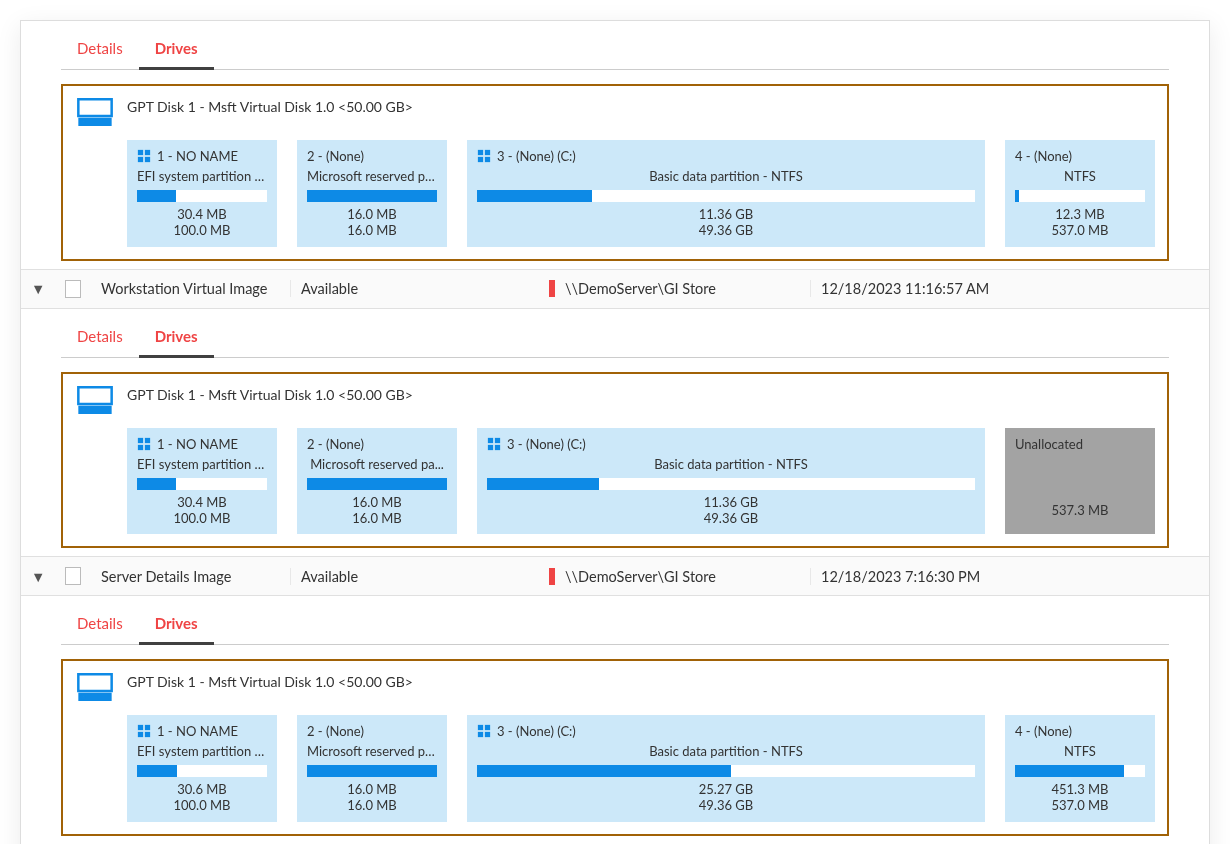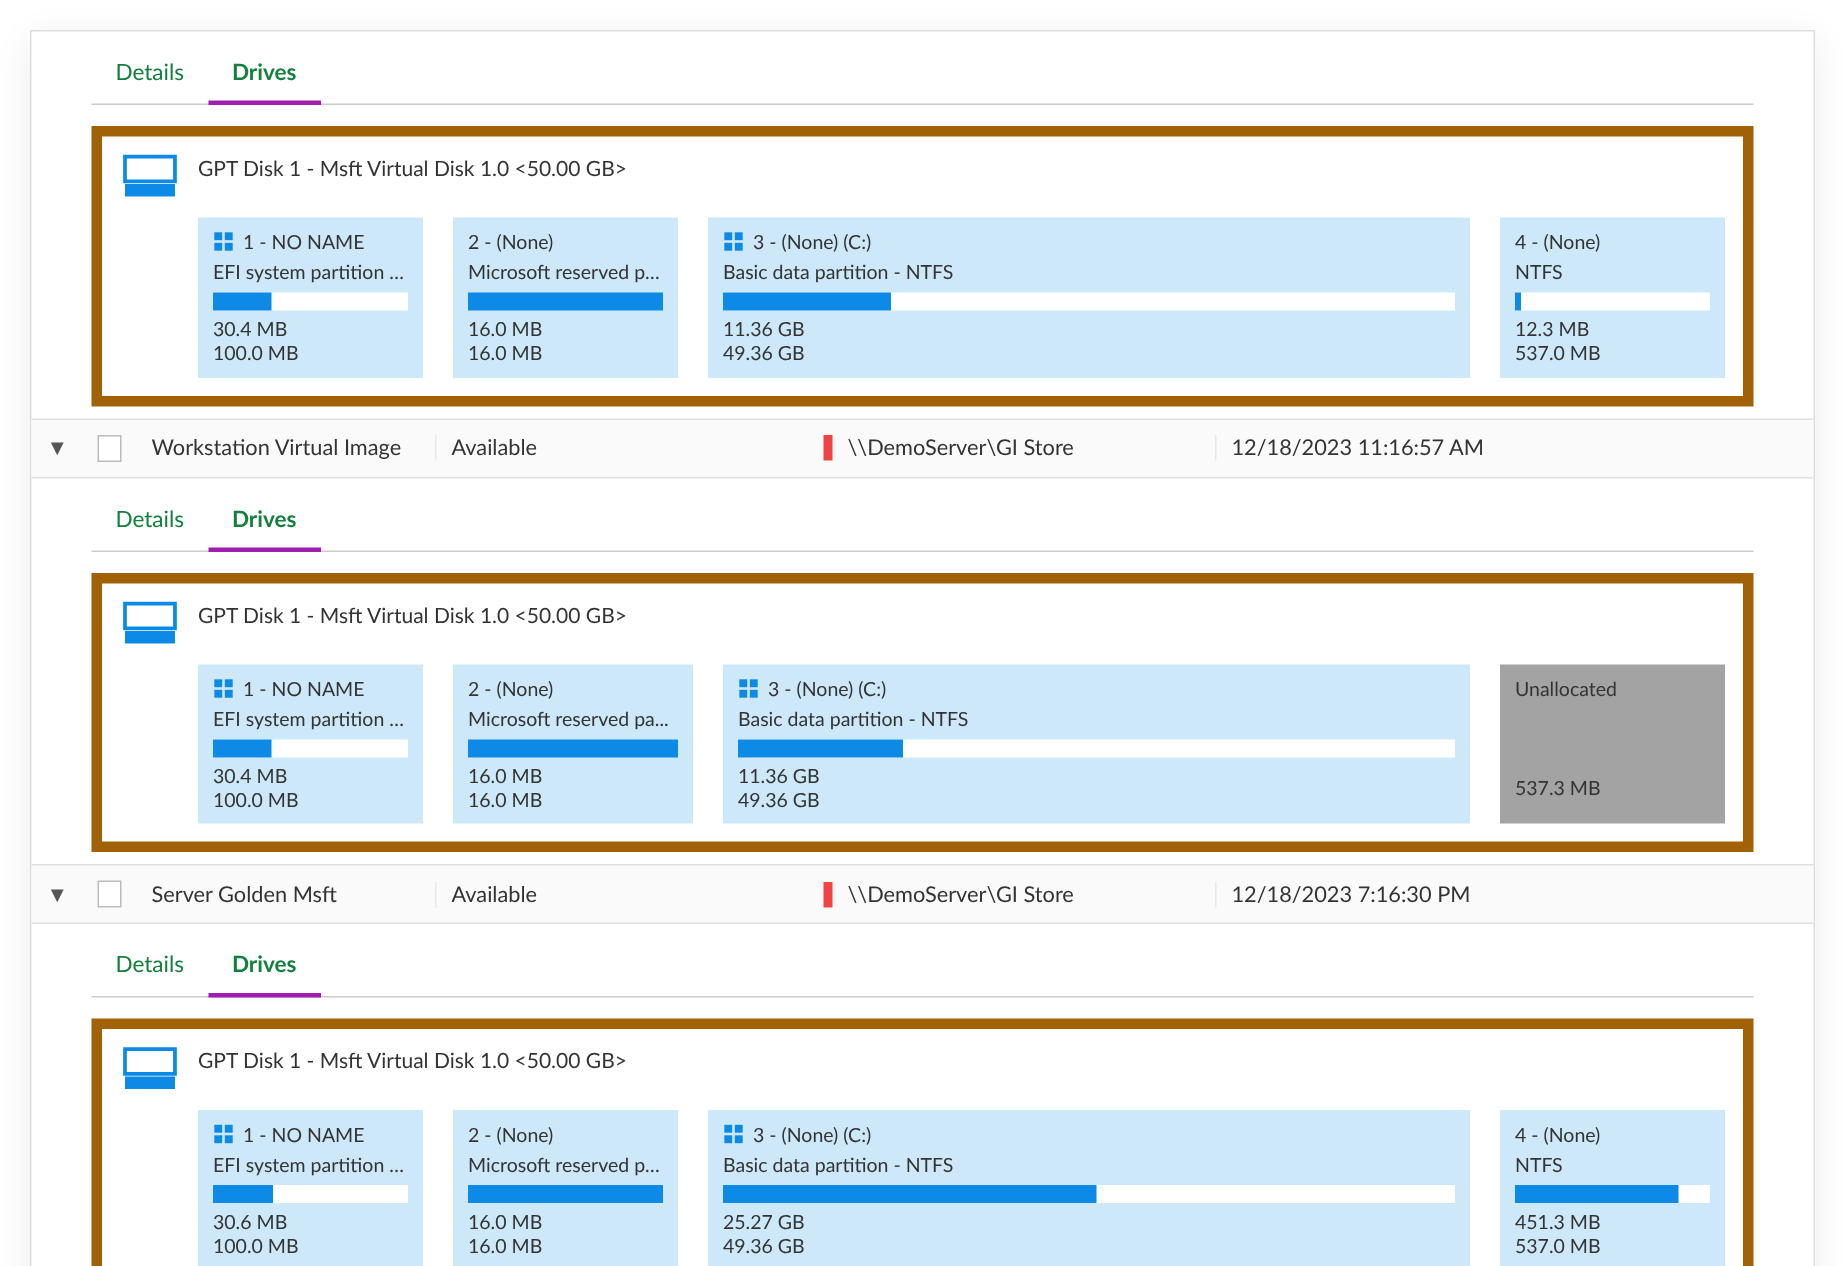--- a/index.html
+++ b/index.html
@@ -18,32 +18,33 @@
     padding-bottom: 10px;
   }
   .tabs {
     display: flex;
     border-bottom: 1px solid #ccc;
     margin: 8px 40px 0 40px;
   }
   .tab {
     padding: 10px 16px;
     cursor: pointer;
-    color: #15803d;
+    color: #ef4444;
     font-size: 15px;
   }
   .tab.active {
     font-weight: 700;
-    border-bottom: 3px solid #a21caf;
+    border-bottom: 3px solid #404040;
     margin-bottom: -1px;
   }
   .disk-box {
-    border: 7px solid #a16207;
+    border: 2px solid #a16207;
     margin: 14px 40px 8px 40px;
     padding: 10px 12px 12px 12px;
+    text-align: center;
   }
   .disk-header {
     display: flex;
     align-items: flex-start;
     gap: 12px;
     margin-bottom: 8px;
   }
   .disk-icon { width: 40px; height: 36px; flex-shrink: 0; }
   .disk-title { color: #333; font-size: 14px; padding-top: 2px; }
   .partitions {
@@ -294,21 +295,21 @@
               <div>537.3 MB</div>
             </div>
           </div>
         </div>
   </div>
   <div class="grid-row">
     <div class="cell expand">▼</div>
     <div class="cell check">
           <div class="checkbox"></div>
         </div>
-    <div class="cell name">Server Golden Msft</div>
+    <div class="cell name">Server Details Image</div>
     <div class="cell status">Available</div>
     <div class="cell path">\\DemoServer\GI Store</div>
     <div class="cell date">12/18/2023 7:16:30 PM</div>
   </div>
   <div class="tabs">
     <div class="tab">Details</div>
     <div class="tab active">Drives</div>
   </div>
   <div class="disk-box">
     <div class="disk-header">

